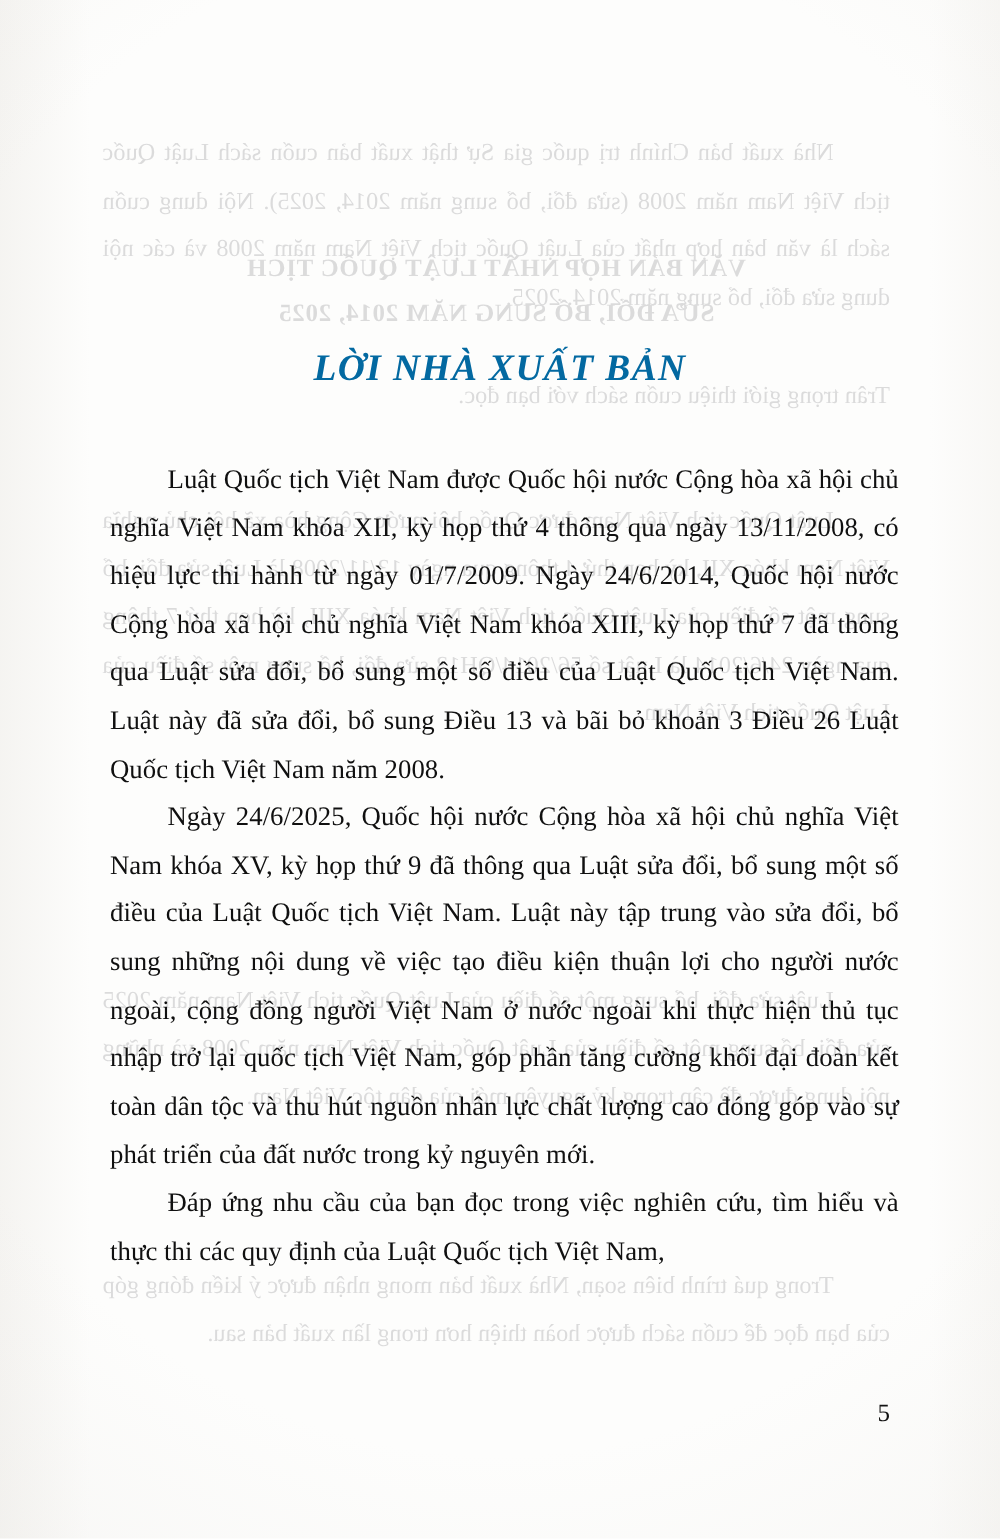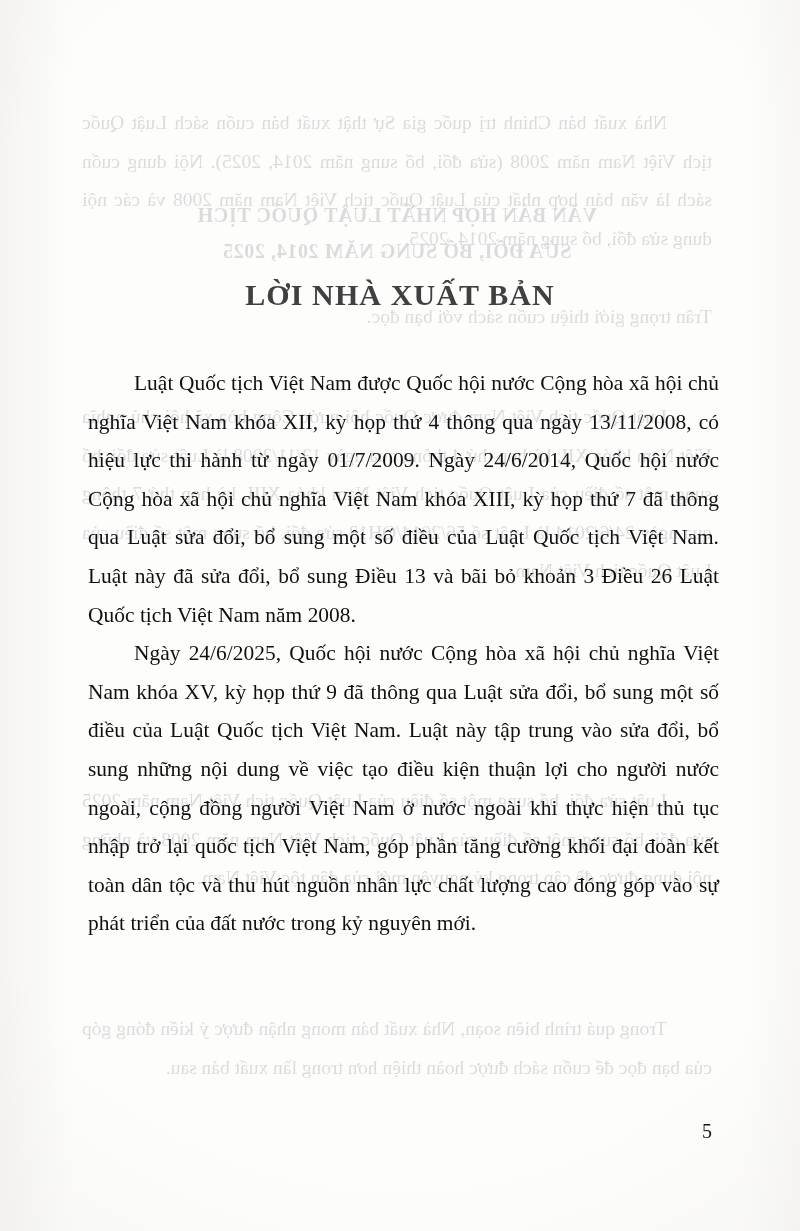--- a/index.html
+++ b/index.html
@@ -76,22 +76,23 @@
 
   .page-title {
     position: absolute;
     top: 258px;
     left: 0;
     width: 800px;
     text-align: center;
     font-size: 30px;
     font-weight: bold;
     letter-spacing: 1.1px;
-    color: #404040;
+    color: #0369a1;
     font-family: "Liberation Serif", "DejaVu Serif", serif;
+    font-style: italic;
   }
 
   .body-block {
     position: absolute;
     top: 364px;
     left: 88px;
     width: 631px;
   }
 
   .body-par {
@@ -137,19 +138,20 @@
     <div class="bleed-block bleed-indent" style="top:1010px;">Trong quá trình biên soạn, Nhà xuất bản mong nhận được ý kiến đóng góp của bạn đọc để cuốn sách được hoàn thiện hơn trong lần xuất bản sau.</div>
   </div>
 
   <div class="content">
 
     <h1 class="page-title">LỜI NHÀ XUẤT BẢN</h1>
 
     <div class="body-block">
       <p class="body-par">Luật Quốc tịch Việt Nam được Quốc hội nước Cộng hòa xã hội chủ nghĩa Việt Nam khóa XII, kỳ họp thứ 4 thông qua ngày 13/11/2008, có hiệu lực thi hành từ ngày 01/7/2009. Ngày 24/6/2014, Quốc hội nước Cộng hòa xã hội chủ nghĩa Việt Nam khóa XIII, kỳ họp thứ 7 đã thông qua Luật sửa đổi, bổ sung một số điều của Luật Quốc tịch Việt Nam. Luật này đã sửa đổi, bổ sung Điều 13 và bãi bỏ khoản 3 Điều 26 Luật Quốc tịch Việt Nam năm 2008.</p>
       <p class="body-par">Ngày 24/6/2025, Quốc hội nước Cộng hòa xã hội chủ nghĩa Việt Nam khóa XV, kỳ họp thứ 9 đã thông qua Luật sửa đổi, bổ sung một số điều của Luật Quốc tịch Việt Nam. Luật này tập trung vào sửa đổi, bổ sung những nội dung về việc tạo điều kiện thuận lợi cho người nước ngoài, cộng đồng người Việt Nam ở nước ngoài khi thực hiện thủ tục nhập trở lại quốc tịch Việt Nam, góp phần tăng cường khối đại đoàn kết toàn dân tộc và thu hút nguồn nhân lực chất lượng cao đóng góp vào sự phát triển của đất nước trong kỷ nguyên mới.</p>
+      <p class="body-par">Đáp ứng nhu cầu của bạn đọc trong việc nghiên cứu, tìm hiểu và thực thi các quy định của Luật Quốc tịch Việt Nam,</p>
     </div>
 
     <div class="page-number">5</div>
   </div>
 
   <div class="paper-tone"></div>
 </div>
 
 </body></html>

